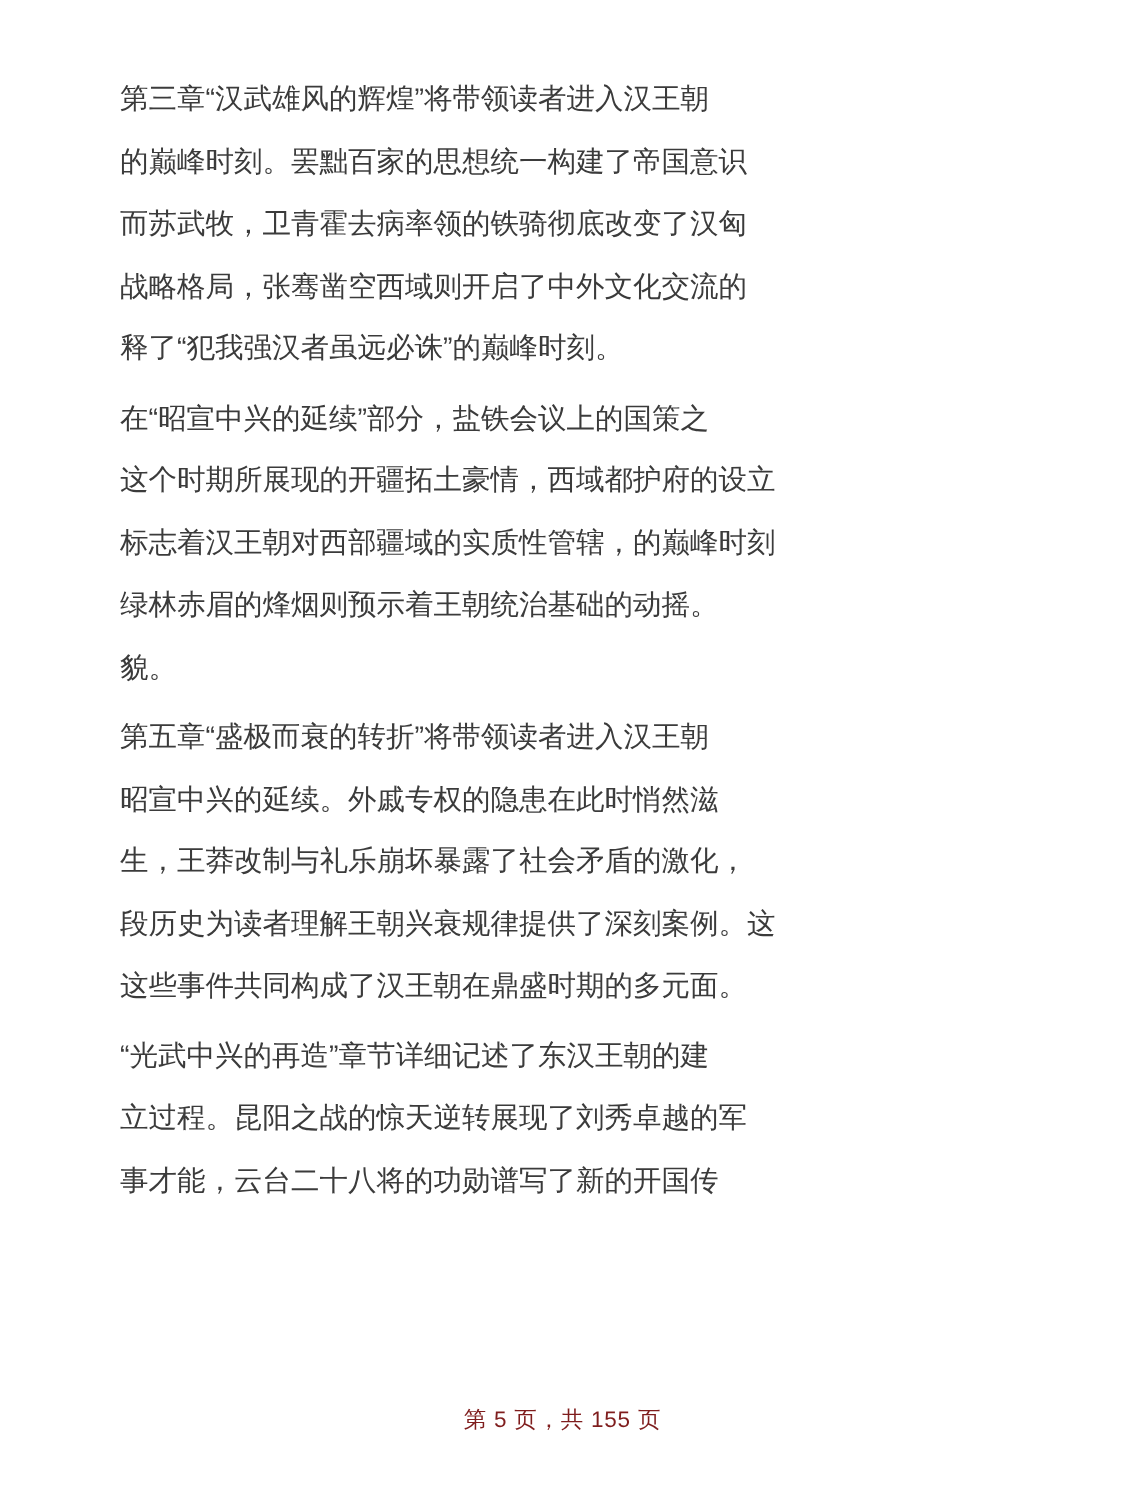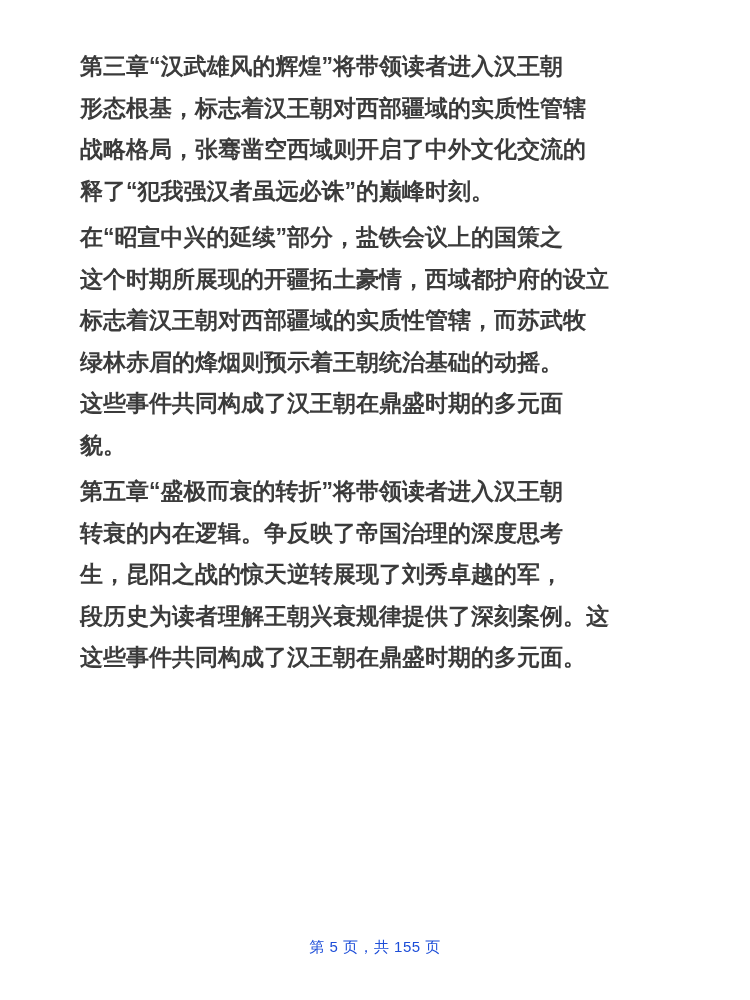--- a/index.html
+++ b/index.html
@@ -22,69 +22,74 @@
       position: absolute;
       top: 46px;
       left: 80px;
       width: 592px;
     }
     .paragraph {
       margin: 0 0 5px 0;
       padding: 0;
     }
     .text-line {
-      font-size: 23px;
+      font-size: 19px;
       line-height: 41.5px;
       color: #3b3b3b;
       white-space: nowrap;
       letter-spacing: 0;
-      font-weight: 700;
+      font-weight: 400;
       text-align: left;
     }
     .footer {
       position: absolute;
       top: 936px;
       left: 0;
       right: 0;
       text-align: center;
       font-size: 15px;
       line-height: 22px;
-      color: #1d4ed8;
+      color: #7f1d1d;
       letter-spacing: 0.5px;
     }
   </style>
 </head>
 <body>
 
 <div class="page">
 
   <div class="content">
 
     <div class="paragraph">
       <div class="text-line">第三章“汉武雄风的辉煌”将带领读者进入汉王朝</div>
-      <div class="text-line">形态根基，标志着汉王朝对西部疆域的实质性管辖</div>
+      <div class="text-line">的巅峰时刻。罢黜百家的思想统一构建了帝国意识</div>
+      <div class="text-line">而苏武牧，卫青霍去病率领的铁骑彻底改变了汉匈</div>
       <div class="text-line">战略格局，张骞凿空西域则开启了中外文化交流的</div>
       <div class="text-line">释了“犯我强汉者虽远必诛”的巅峰时刻。</div>
     </div>
 
     <div class="paragraph">
       <div class="text-line">在“昭宣中兴的延续”部分，盐铁会议上的国策之</div>
       <div class="text-line">这个时期所展现的开疆拓土豪情，西域都护府的设立</div>
-      <div class="text-line">标志着汉王朝对西部疆域的实质性管辖，而苏武牧</div>
+      <div class="text-line">标志着汉王朝对西部疆域的实质性管辖，的巅峰时刻</div>
       <div class="text-line">绿林赤眉的烽烟则预示着王朝统治基础的动摇。</div>
-      <div class="text-line">这些事件共同构成了汉王朝在鼎盛时期的多元面</div>
       <div class="text-line">貌。</div>
     </div>
 
     <div class="paragraph">
       <div class="text-line">第五章“盛极而衰的转折”将带领读者进入汉王朝</div>
-      <div class="text-line">转衰的内在逻辑。争反映了帝国治理的深度思考</div>
-      <div class="text-line">生，昆阳之战的惊天逆转展现了刘秀卓越的军，</div>
+      <div class="text-line">昭宣中兴的延续。外戚专权的隐患在此时悄然滋</div>
+      <div class="text-line">生，王莽改制与礼乐崩坏暴露了社会矛盾的激化，</div>
       <div class="text-line">段历史为读者理解王朝兴衰规律提供了深刻案例。这</div>
       <div class="text-line">这些事件共同构成了汉王朝在鼎盛时期的多元面。</div>
     </div>
 
+    <div class="paragraph">
+      <div class="text-line">“光武中兴的再造”章节详细记述了东汉王朝的建</div>
+      <div class="text-line">立过程。昆阳之战的惊天逆转展现了刘秀卓越的军</div>
+      <div class="text-line">事才能，云台二十八将的功勋谱写了新的开国传</div>
+    </div>
 
   </div>
 
   <div class="footer">第 5 页，共 155 页</div>
 
 </div>
 
 </body></html>

